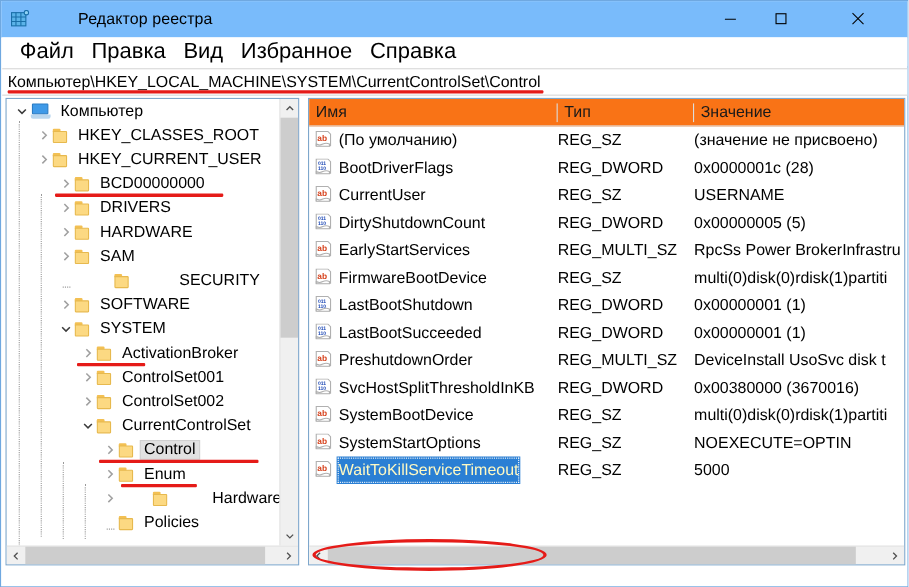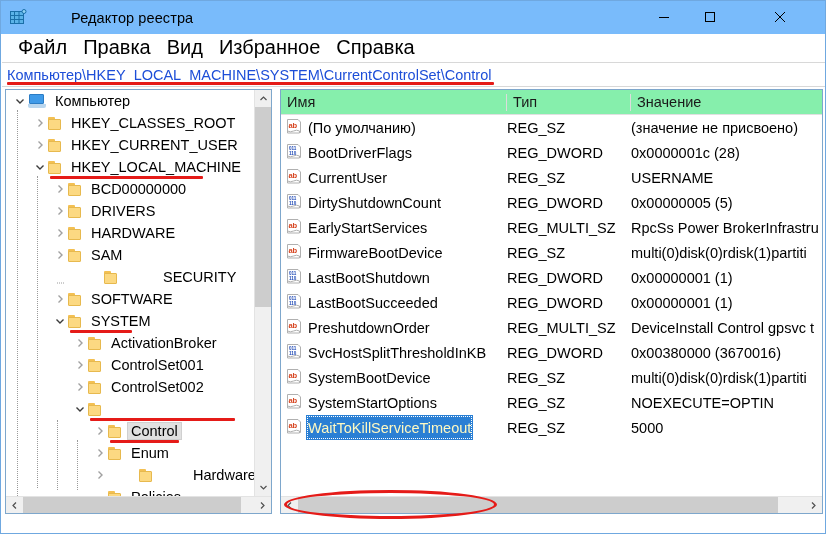--- a/index.html
+++ b/index.html
@@ -66,21 +66,21 @@
     position: absolute; left: 1px; top: 61px;
     width: 823px; height: 25px;
     background: #ffffff;
     border-top: 1px solid #d8d8d8;
     border-bottom: 1px solid #d8d8d8;
     display: flex; align-items: center;
     padding-left: 5px;
     overflow: hidden;
   }
   #address-text {
-    font-size: 14.5px; color: #1d4ed8;
+    font-size: 14.5px; color: #000000;
     white-space: nowrap;
   }
   #address-underline {
     position: absolute;
     left: 6px; top: 81px;
     width: 487px; height: 3px;
     background: #e51b18;
     border-radius: 1px;
     z-index: 40;
   }
@@ -224,21 +224,21 @@
   #list-pane {
     position: absolute; left: 278px; top: 0;
     width: 543px; height: 425px;
     background: #ffffff;
     border: 1px solid #7ea7cc;
     overflow: hidden;
   }
   #list-header {
     position: relative;
     height: 25px;
-    background: #86efac;
+    background: #f97316;
     border-bottom: 1px solid #e0e0e0;
   }
   .col-h {
     position: absolute; top: 0;
     height: 24px;
     display: flex; align-items: center;
     font-size: 14.5px; color: #1a1a1a;
     padding-left: 6px;
     white-space: nowrap;
   }
@@ -396,32 +396,20 @@
               <svg width="10" height="10" viewBox="0 0 10 10">
                 <polyline points="3.5,1.5 7,5 3.5,8.5" fill="none" stroke="#a0a0a0" stroke-width="1.4"></polyline>
               </svg>
             </div>
             <div class="folder">
               <div class="f-tab"></div>
               <div class="f-body"></div>
             </div>
             <span class="tlabel">HKEY_CURRENT_USER</span>
           </div>
-          <div class="tnode" style="padding-left: 26px;">
-            <div class="chev expanded">
-              <svg width="10" height="10" viewBox="0 0 10 10">
-                <polyline points="1.5,3.5 5,7 8.5,3.5" fill="none" stroke="#3c3c3c" stroke-width="1.4"></polyline>
-              </svg>
-            </div>
-            <div class="folder">
-              <div class="f-tab"></div>
-              <div class="f-body"></div>
-            </div>
-            <span class="tlabel">HKEY_LOCAL_MACHINE</span>
-          </div>
           <div class="red-ul" style="left: 44px; top: 86px; width: 153px;"></div>
           <div class="tnode" style="padding-left: 46px;">
             <div class="chev collapsed">
               <svg width="10" height="10" viewBox="0 0 10 10">
                 <polyline points="3.5,1.5 7,5 3.5,8.5" fill="none" stroke="#a0a0a0" stroke-width="1.4"></polyline>
               </svg>
             </div>
             <div class="folder">
               <div class="f-tab"></div>
               <div class="f-body"></div>
@@ -540,20 +528,21 @@
           <div class="tnode" style="padding-left: 66px;">
             <div class="chev expanded">
               <svg width="10" height="10" viewBox="0 0 10 10">
                 <polyline points="1.5,3.5 5,7 8.5,3.5" fill="none" stroke="#3c3c3c" stroke-width="1.4"></polyline>
               </svg>
             </div>
             <div class="folder">
               <div class="f-tab"></div>
               <div class="f-body"></div>
             </div>
+            <span class="tlabel">CurrentControlSet</span>
           </div>
           <div class="red-ul" style="left: 84px; top: 328px; width: 145px;"></div>
           <div class="tnode sel" style="padding-left: 86px;">
             <div class="chev collapsed">
               <svg width="10" height="10" viewBox="0 0 10 10">
                 <polyline points="3.5,1.5 7,5 3.5,8.5" fill="none" stroke="#a0a0a0" stroke-width="1.4"></polyline>
               </svg>
             </div>
             <div class="folder">
               <div class="f-tab"></div>
@@ -729,21 +718,21 @@
             <div class="cell-value">0x00000001 (1)</div>
           </div>
           <div class="lrow">
             <div class="val-icon"><svg width="16" height="16" viewBox="0 0 16 16">
                 <path d="M1.5 0.5 H12 L14.5 3 V13.5 H1.5 Z" fill="#fff" stroke="#b0b0b0"></path>
                 <path d="M1.5 12 q3 1.6 6 0 t6 0 v2 h-12 z" fill="#fff" stroke="#b0b0b0"></path>
                 <text x="2.4" y="9.2" font-size="7.6" fill="#d7441f" font-family="Liberation Sans, sans-serif" font-weight="bold">ab</text>
               </svg></div>
             <div class="cell-name">PreshutdownOrder</div>
             <div class="cell-type">REG_MULTI_SZ</div>
-            <div class="cell-value">DeviceInstall Control gpsvc t</div>
+            <div class="cell-value">DeviceInstall UsoSvc disk t</div>
           </div>
           <div class="lrow">
             <div class="val-icon"><svg width="16" height="16" viewBox="0 0 16 16">
                 <path d="M1.5 0.5 H12 L14.5 3 V13.5 H1.5 Z" fill="#fff" stroke="#b0b0b0"></path>
                 <path d="M1.5 12 q3 1.6 6 0 t6 0 v2 h-12 z" fill="#fff" stroke="#b0b0b0"></path>
                 <text x="3" y="6.2" font-size="4.6" fill="#1c47b5" font-family="Liberation Sans, sans-serif" font-weight="bold">011</text>
                 <text x="3" y="10.6" font-size="4.6" fill="#1c47b5" font-family="Liberation Sans, sans-serif" font-weight="bold">110</text>
               </svg></div>
             <div class="cell-name">SvcHostSplitThresholdInKB</div>
             <div class="cell-type">REG_DWORD</div>

